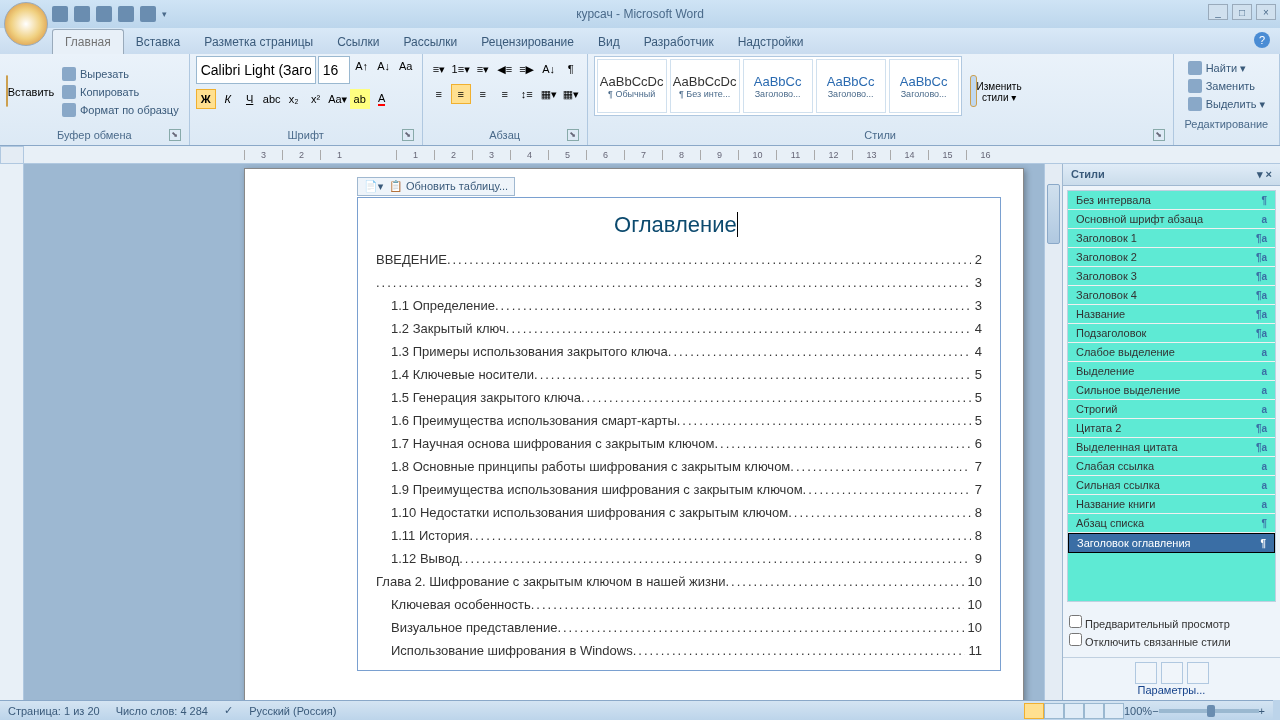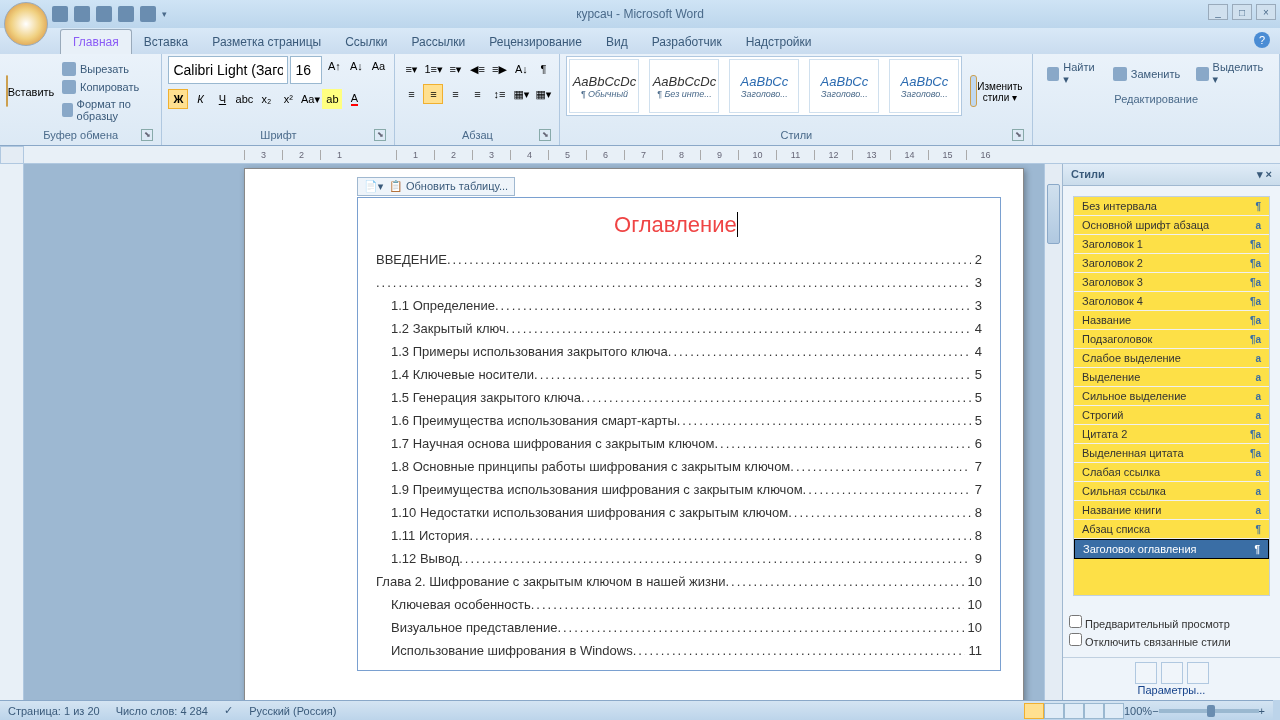--- a/index.html
+++ b/index.html
@@ -7,21 +7,21 @@
 .titlebar { height: 28px; background: linear-gradient(#cfe4f5,#bcd6ec); display: flex; align-items: center; font-size: 12px; color: #4a6a8a; position: relative; }
 .office-btn { width: 44px; height: 44px; border-radius: 50%; background: radial-gradient(#fff,#f0d080,#d08030); position: absolute; left: 4px; top: 2px; z-index: 10; border: 1px solid #9ab; }
 .qat { margin-left: 52px; display: flex; gap: 6px; align-items: center; }
 .qat-icon { width: 16px; height: 16px; background: #6a8db0; border-radius: 2px; }
 .titlebar-title { position: absolute; left: 50%; transform: translateX(-50%); text-align: right; }
 .win-controls { position: absolute; right: 4px; top: 4px; display: flex; gap: 4px; }
 .win-btn { width: 20px; height: 16px; background: #d0e0ee; border: 1px solid #9ab; font-size: 10px; display: flex; align-items: center; justify-content: center; }
 
 .tabs-row { height: 26px; background: linear-gradient(#d9e9f7,#c9dcef); display: flex; align-items: flex-end; padding-left: 52px; font-size: 12px; position: relative; }
 .tab { padding: 5px 12px; color: #3a5a7a; cursor: pointer; }
-.tab.active { background: #e8f0f8; border: 1px solid #9ab; border-bottom: none; border-radius: 3px 3px 0 0; color: #8b5cf6; margin-left: 8px; }
+.tab.active { background: #e8f0f8; border: 1px solid #9ab; border-bottom: none; border-radius: 3px 3px 0 0; color: #737373; }
 .help-icon { position: absolute; right: 10px; top: 4px; width: 16px; height: 16px; background: #4a8cd4; border-radius: 50%; color: #fff; font-size: 11px; text-align: center; line-height: 16px; }
 
 .ribbon { height: 92px; background: linear-gradient(#eaf2fa,#dce9f5); border-bottom: 1px solid #8aa8c8; display: flex; font-size: 11px; }
 .ribbon-group { border-right: 1px solid #b0c8e0; padding: 2px 6px; display: flex; flex-direction: column; position: relative; }
 .group-body { flex: 1; display: flex; gap: 4px; }
 .group-label { text-align: center; color: #4a6a8a; font-size: 11px; padding: 2px 0; position: relative; }
 .group-launcher { position: absolute; right: 2px; bottom: 2px; width: 12px; height: 12px; border: 1px solid #8aa; font-size: 8px; text-align: center; line-height: 10px; color: #667; }
 
 .big-btn { display: flex; flex-direction: row; align-items: center; justify-content: center; width: 48px; padding: 4px; }
 .big-icon { width: 32px; height: 32px; background: #f0d890; border: 1px solid #cca050; border-radius: 3px; margin-bottom: 2px; }
@@ -29,50 +29,50 @@
 .small-btn { display: flex; align-items: center; gap: 4px; padding: 1px 4px; color: #3a5a7a; }
 .sm-ico { width: 14px; height: 14px; background: #89a8c8; border-radius: 2px; }
 
 .font-group .combo { border: 1px solid #9ab8d0; background: #fff; height: 28px; font-size: 14px; padding: 0 4px; }
 .font-name { width: 120px; }
 .font-size { width: 32px; }
 .btn-row { display: flex; gap: 2px; margin-top: 3px; }
 .rbtn { width: 20px; height: 20px; border: 1px solid transparent; display: flex; align-items: center; justify-content: center; font-size: 11px; }
 .rbtn.active { border-color: #f0b030; background: #ffe090; }
 
-.styles-gallery { display: flex; gap: 10px; background: #fff; border: 1px solid #b0c8e0; padding: 2px; height: 60px; font-style: italic; }
+.styles-gallery { display: flex; gap: 3px; background: #fff; border: 1px solid #b0c8e0; padding: 2px; height: 60px; }
 .style-item { width: 70px; border: 1px solid #d0e0ee; display: flex; flex-direction: column; align-items: center; justify-content: center; font-size: 10px; padding: 2px; }
 .style-sample { font-size: 13px; color: #333; }
 .style-sample.blue { color: #2a6ab0; }
 .style-name { color: #4a6a8a; font-size: 9px; white-space: nowrap; overflow: hidden; width: 100%; text-align: center; }
 
-.editing-btns { display: flex; flex-direction: row; gap: 8px; padding: 4px; }
+.editing-btns { display: flex; flex-direction: column; gap: 2px; padding: 4px; }
 
 .ruler-corner { position: absolute; left: 0; top: 146px; width: 24px; height: 18px; background: #e4ecf4; border: 1px solid #b0c8e0; }
 .ruler-h { position: absolute; left: 24px; right: 0; top: 146px; height: 18px; background: #e8f0f7; border-bottom: 1px solid #b0c8e0; overflow: hidden; }
 .ruler-h-inner { position: absolute; left: 220px; height: 100%; display: flex; align-items: center; font-size: 9px; color: #667; }
 .ruler-h-inner span { width: 38px; text-align: center; border-left: 1px solid #aaa; }
 .ruler-v { position: absolute; left: 0; top: 164px; bottom: 20px; width: 24px; background: #e8f0f7; border-right: 1px solid #b0c8e0; }
 
 .doc-area { position: absolute; left: 24px; top: 164px; right: 218px; bottom: 20px; background: #9db8d2; overflow: hidden; }
 .page { position: absolute; left: 220px; top: 4px; width: 780px; min-height: 1000px; background: #fff; border: 1px solid #888; box-shadow: 2px 2px 6px rgba(0,0,0,0.3); }
 .toc-toolbar { position: absolute; left: 112px; top: 8px; background: #eef4fa; border: 1px solid #a0b8d0; padding: 2px 6px; font-size: 11px; display: flex; align-items: center; gap: 6px; color: #3a5a7a; }
 .toc-box { position: absolute; left: 112px; top: 28px; right: 22px; border: 1px solid #7aa0d0; padding: 14px 18px 8px; }
-.toc-title { text-align: center; color: #ef4444; font-size: 22px; font-family: Cambria, serif; margin-bottom: 10px; }
+.toc-title { text-align: center; color: #0c4a6e; font-size: 22px; font-family: Cambria, serif; margin-bottom: 10px; }
 .toc-title .cursor { border-left: 1px solid #000; }
 .toc-line { font-size: 13px; color: #333; padding: 4px 0; display: flex; white-space: nowrap; font-family: Calibri, sans-serif; }
 .toc-line.lvl1 { padding-left: 15px; }
 .toc-text { flex-shrink: 0; }
 .toc-dots { flex: 1; overflow: hidden; letter-spacing: 2px; color: #333; }
 .toc-dots::before { content: "............................................................................................................................................................................"; }
 .toc-page { flex-shrink: 0; padding-left: 4px; }
 
 .styles-panel { position: absolute; right: 0; top: 164px; bottom: 20px; width: 218px; background: #eef4fa; border-left: 1px solid #a0b8d0; display: flex; flex-direction: column; font-size: 11px; }
 .panel-header { background: linear-gradient(#e0ecf7,#cadceb); padding: 4px 8px; font-weight: bold; color: #3a5a7a; display: flex; justify-content: space-between; border-bottom: 1px solid #a0b8d0; }
-.style-list { flex: 1; overflow-y: auto; background: #fde047; margin: 10px; border: 1px solid #c0d0e0; }
+.style-list { flex: 1; overflow-y: auto; background: #5eead4; margin: 4px; border: 1px solid #c0d0e0; }
 .style-row { padding: 3px 8px; display: flex; justify-content: space-between; align-items: center; color: #333; border-bottom: 1px solid #f0f0f0; }
 .style-row.selected { background: #3a6ea5; color: #fff; border: 1px solid #000; }
 .style-mark { font-size: 10px; color: #3a6ea5; font-weight: bold; }
 .style-row.selected .style-mark { color: #fff; }
 .panel-bottom { padding: 6px; }
 .panel-bottom label { display: block; margin: 3px 0; color: #333; }
 .panel-footer { display: flex; justify-content: space-between; align-items: center; padding: 4px 6px; border-top: 1px solid #c0d0e0; flex-direction: column; }
 .pf-icons { display: flex; gap: 4px; }
 .pf-icon { width: 22px; height: 22px; border: 1px solid #b0c8e0; background: #f0f5fa; }
 .pf-link { color: #15428b; cursor: pointer; }

